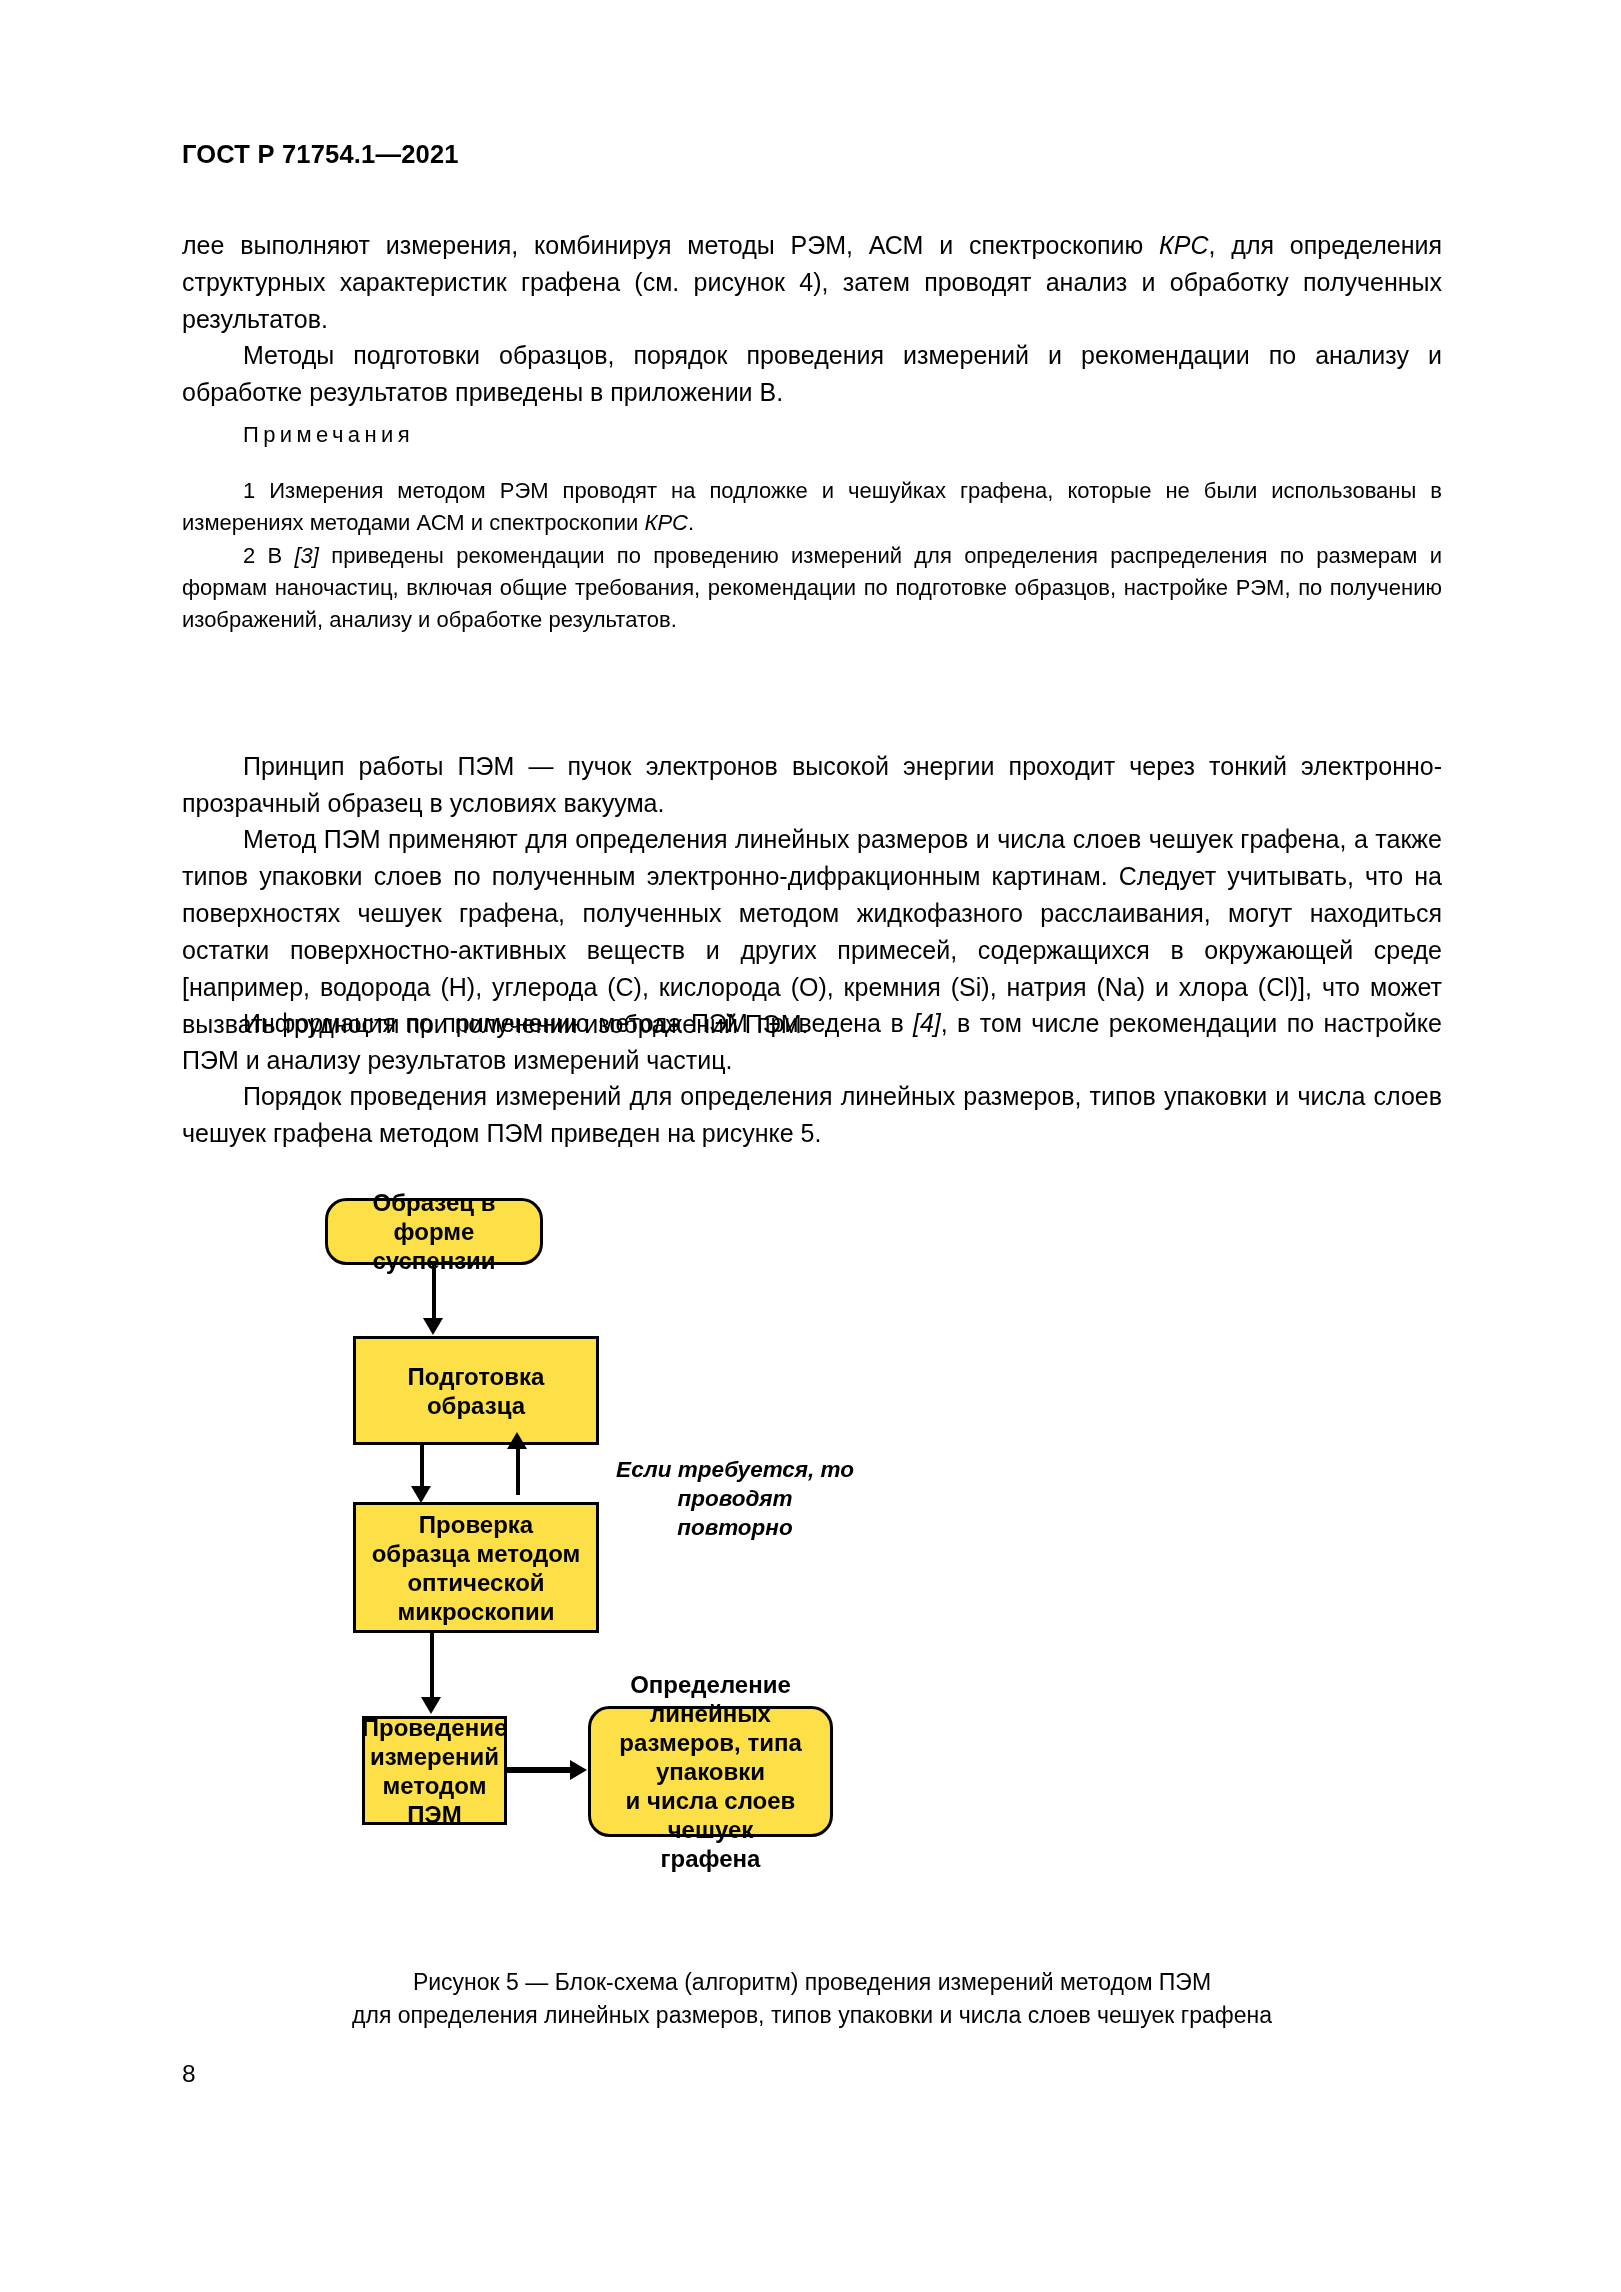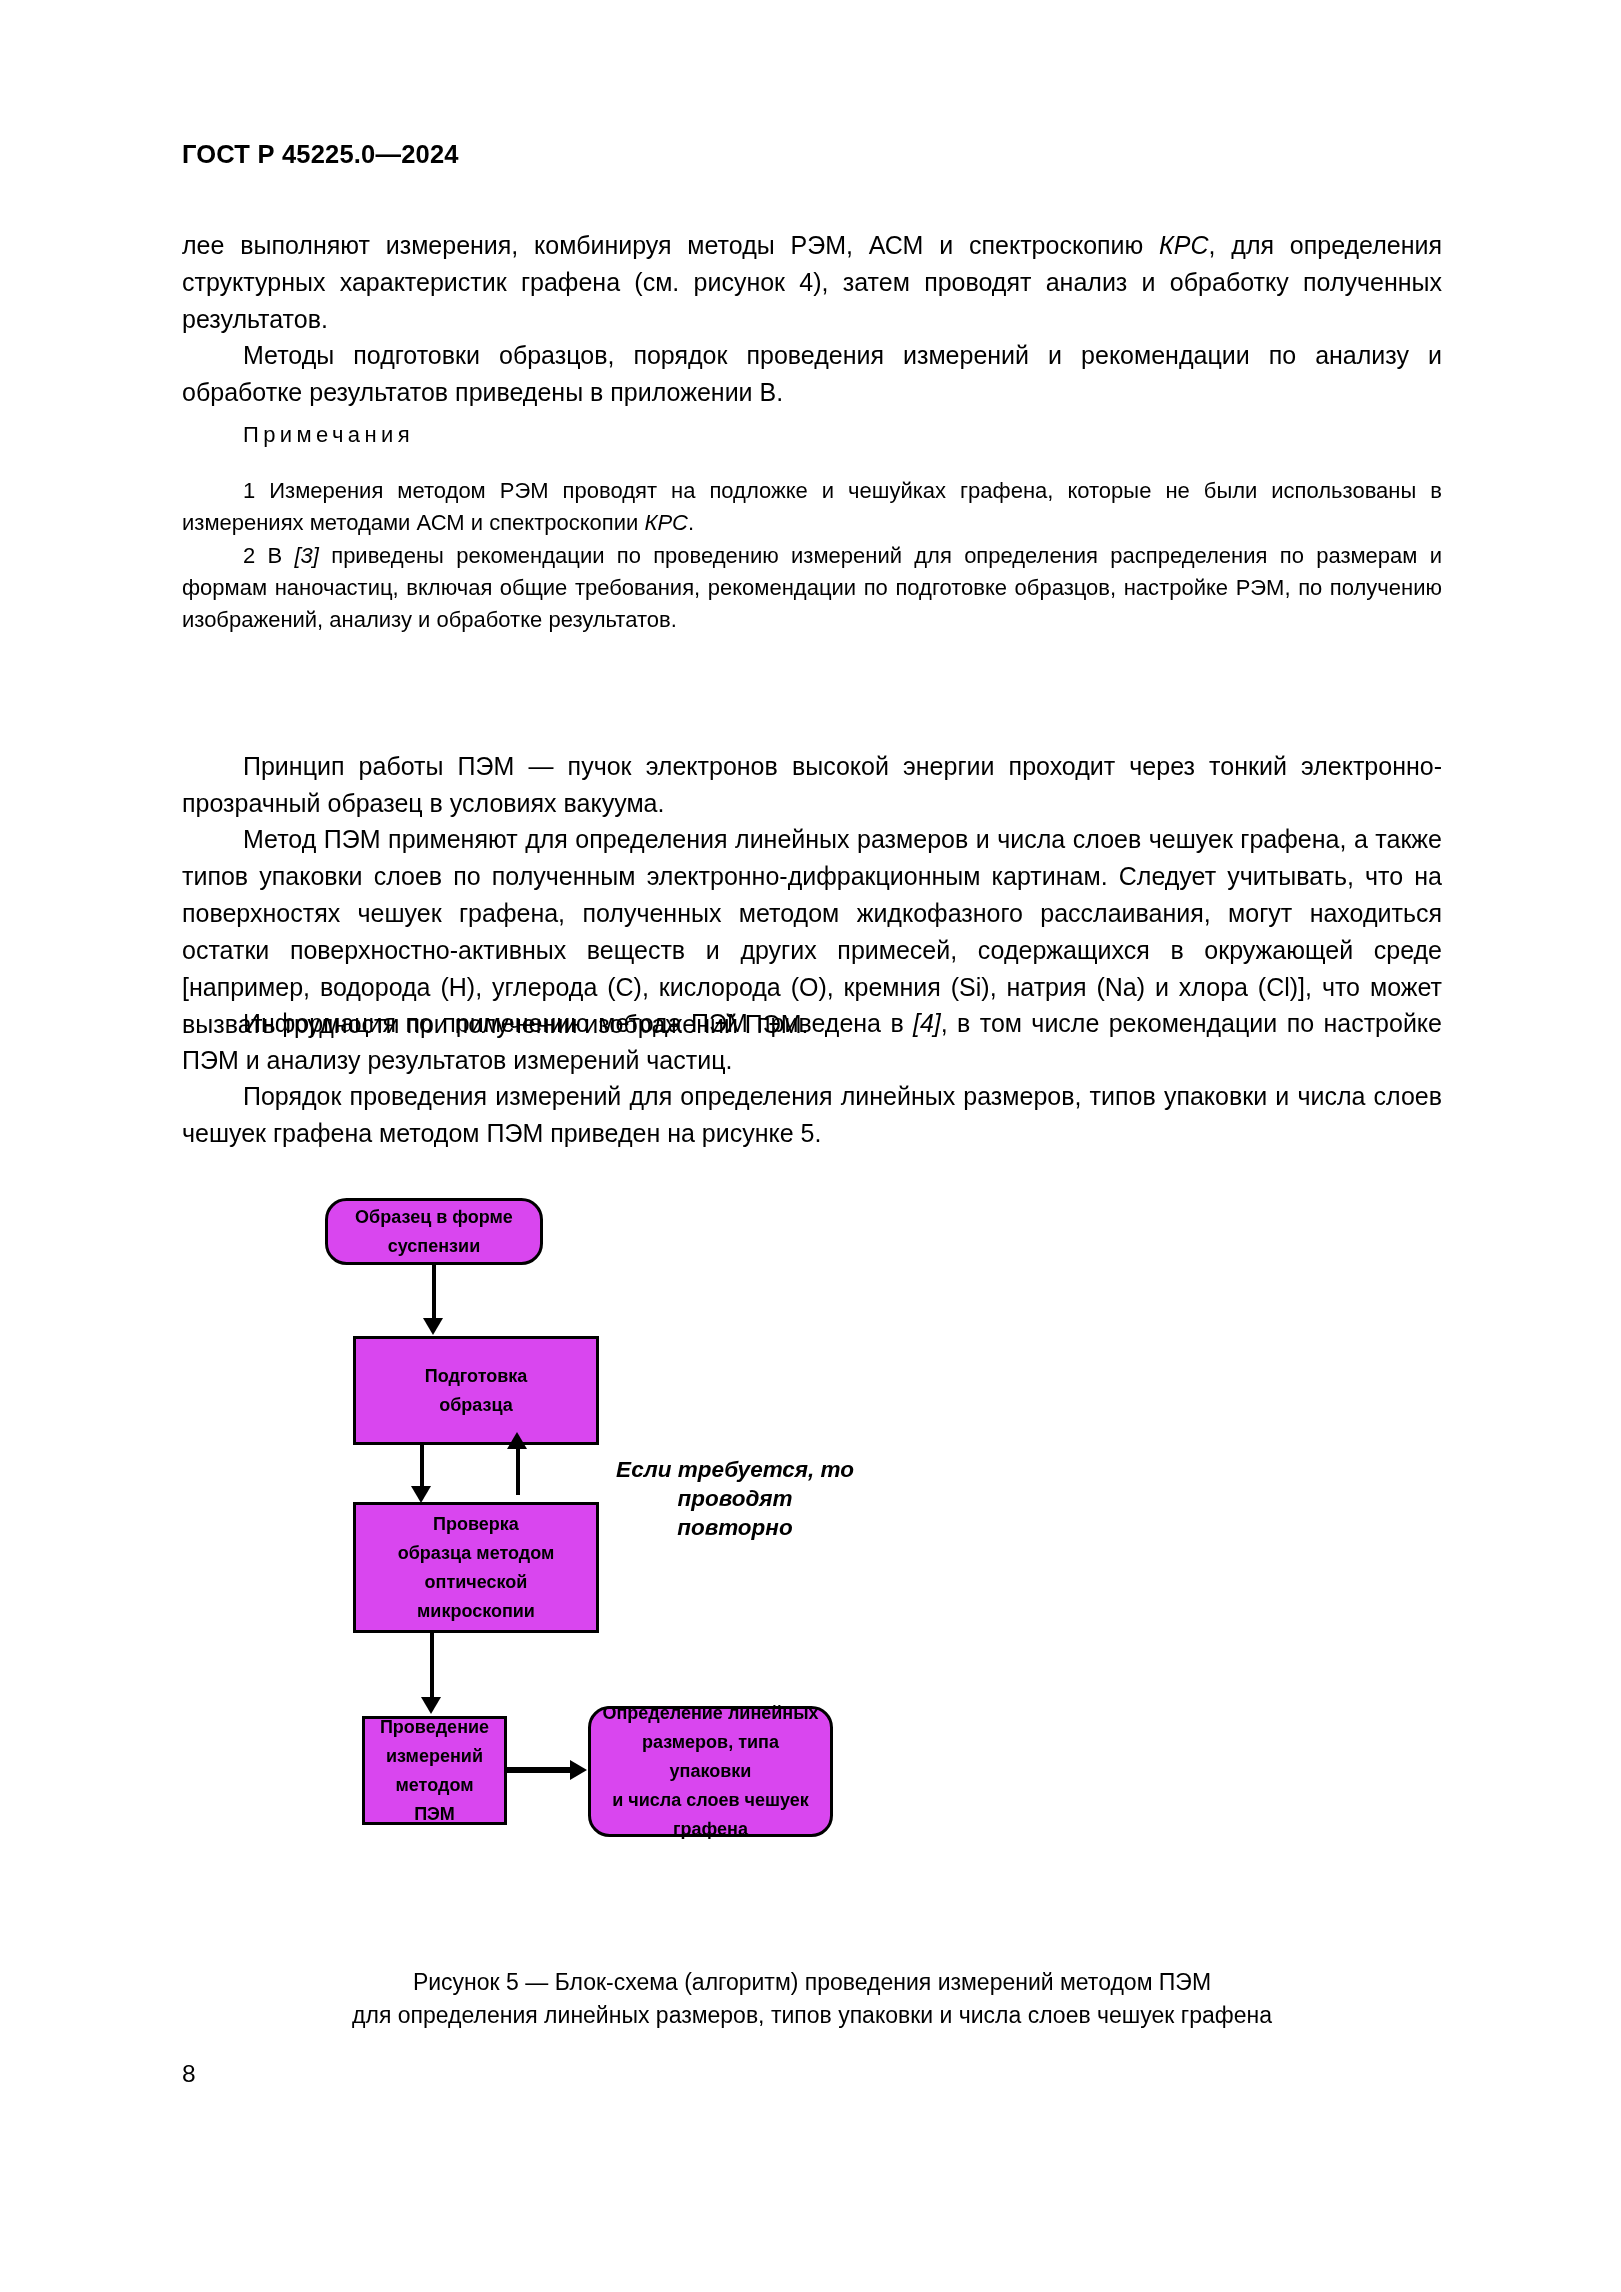--- a/index.html
+++ b/index.html
@@ -85,27 +85,27 @@
     position: absolute;
     left: 182px;
     top: 1198px;
     width: 1260px;
     height: 686px;
   }
   .fc-box {
     position: absolute;
     box-sizing: border-box;
     border: 3.9px solid #000;
-    background: #d946ef;
+    background: #fde047;
     display: flex;
     align-items: center;
     justify-content: center;
     text-align: center;
     font-weight: bold;
-    font-size: 18px;
+    font-size: 24px;
     line-height: 29px;
     padding: 3.9px 7.8px;
   }
   .fc-box.rounded { border-radius: 21.6px; }
 
   .fc-line {
     position: absolute;
     background: #000;
   }
   .fc-arrow {
@@ -153,21 +153,21 @@
     left: 182px;
     top: 2060px;
     font-size: 24.5px;
   }
 </style>
 </head>
 <body>
 
 <div class="page">
 
-  <div class="doc-header">ГОСТ Р 45225.0—2024</div>
+  <div class="doc-header">ГОСТ Р 71754.1—2021</div>
 
   <div class="body-block" style="top:227px;">
     <p><span>лее выполняют измерения, комбинируя методы РЭМ, АСМ и спектроскопию </span><i>КРС</i><span>, для определения структурных характеристик графена (см. рисунок 4), затем проводят анализ и обработку полученных результатов.</span></p>
   </div>
 
   <div class="body-block indent" style="top:337px;">
     <p>Методы подготовки образцов, порядок проведения измерений и рекомендации по анализу и обработке результатов приведены в приложении В.</p>
   </div>
 
   <div class="notes-title" style="top:422px;">Примечания</div>

